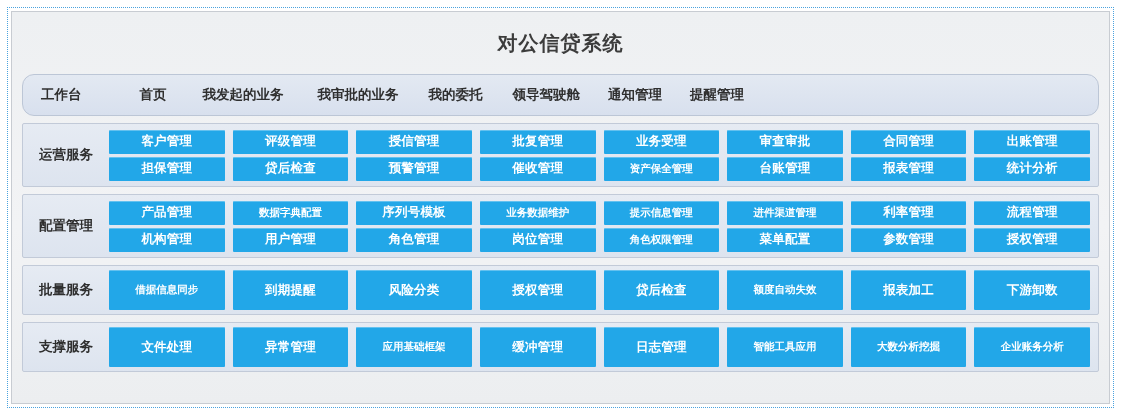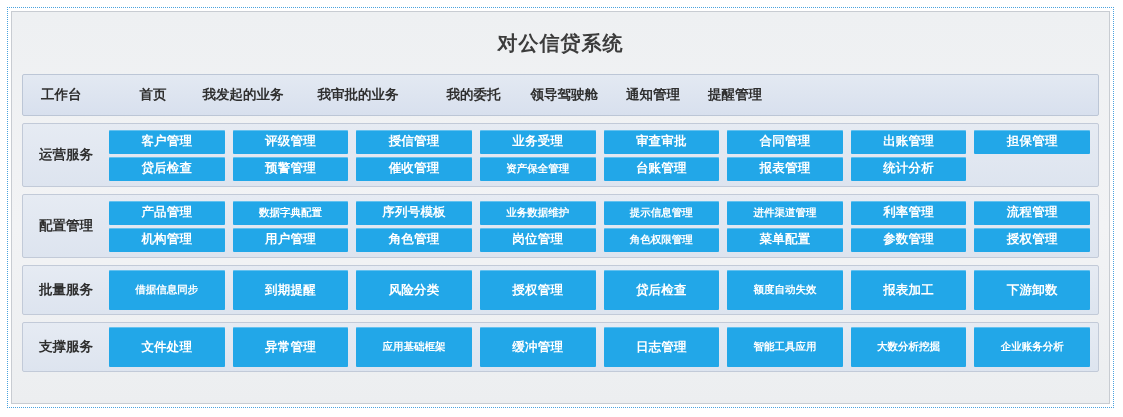--- a/index.html
+++ b/index.html
@@ -54,21 +54,21 @@
     letter-spacing: 1px;
     text-align: right;
   }
 
   
   .nav-bar {
     flex: 0 0 42px;
     height: 42px;
     background: linear-gradient(180deg, #e3e9f2 0%, #d8e0ee 100%);
     border: 1px solid #bcc6d6;
-    border-radius: 2px;
+    border-radius: 12px;
     display: flex;
     align-items: center;
     padding-left: 18px;
     box-sizing: border-box;
   }
   .nav-item {
     font-size: 13.5px;
     font-weight: bold;
     color: #2f2f2f;
     white-space: nowrap;
@@ -142,33 +142,34 @@
 
     <div class="title-bar">
       <div class="app-title">对公信贷系统</div>
     </div>
 
     <div class="nav-bar" id="nav-bar">
         <div class="nav-item" style="margin-left: 0px;">工作台</div>
         <div class="nav-item" style="margin-left: 58px;">首页</div>
         <div class="nav-item" style="margin-left: 36px;">我发起的业务</div>
         <div class="nav-item" style="margin-left: 34px;">我审批的业务</div>
-        <div class="nav-item" style="margin-left: 48px;">我的委托</div>
+        <div class="nav-item" style="margin-left: 30px;">我的委托</div>
         <div class="nav-item" style="margin-left: 30px;">领导驾驶舱</div>
         <div class="nav-item" style="margin-left: 28px;">通知管理</div>
         <div class="nav-item" style="margin-left: 28px;">提醒管理</div>
       </div>
 
     <div class="modules" id="modules">
         <div class="module-row tall">
           <div class="row-label">运营服务</div>
           <div class="tile-grid rows2" style="grid-template-columns: repeat(8, 1fr);">
             <div class="tile">客户管理</div>
             <div class="tile">评级管理</div>
             <div class="tile">授信管理</div>
+            <div class="tile">批复管理</div>
             <div class="tile">业务受理</div>
             <div class="tile">审查审批</div>
             <div class="tile">合同管理</div>
             <div class="tile">出账管理</div>
             <div class="tile">担保管理</div>
             <div class="tile">贷后检查</div>
             <div class="tile">预警管理</div>
             <div class="tile">催收管理</div>
             <div class="tile small">资产保全管理</div>
             <div class="tile">台账管理</div>

